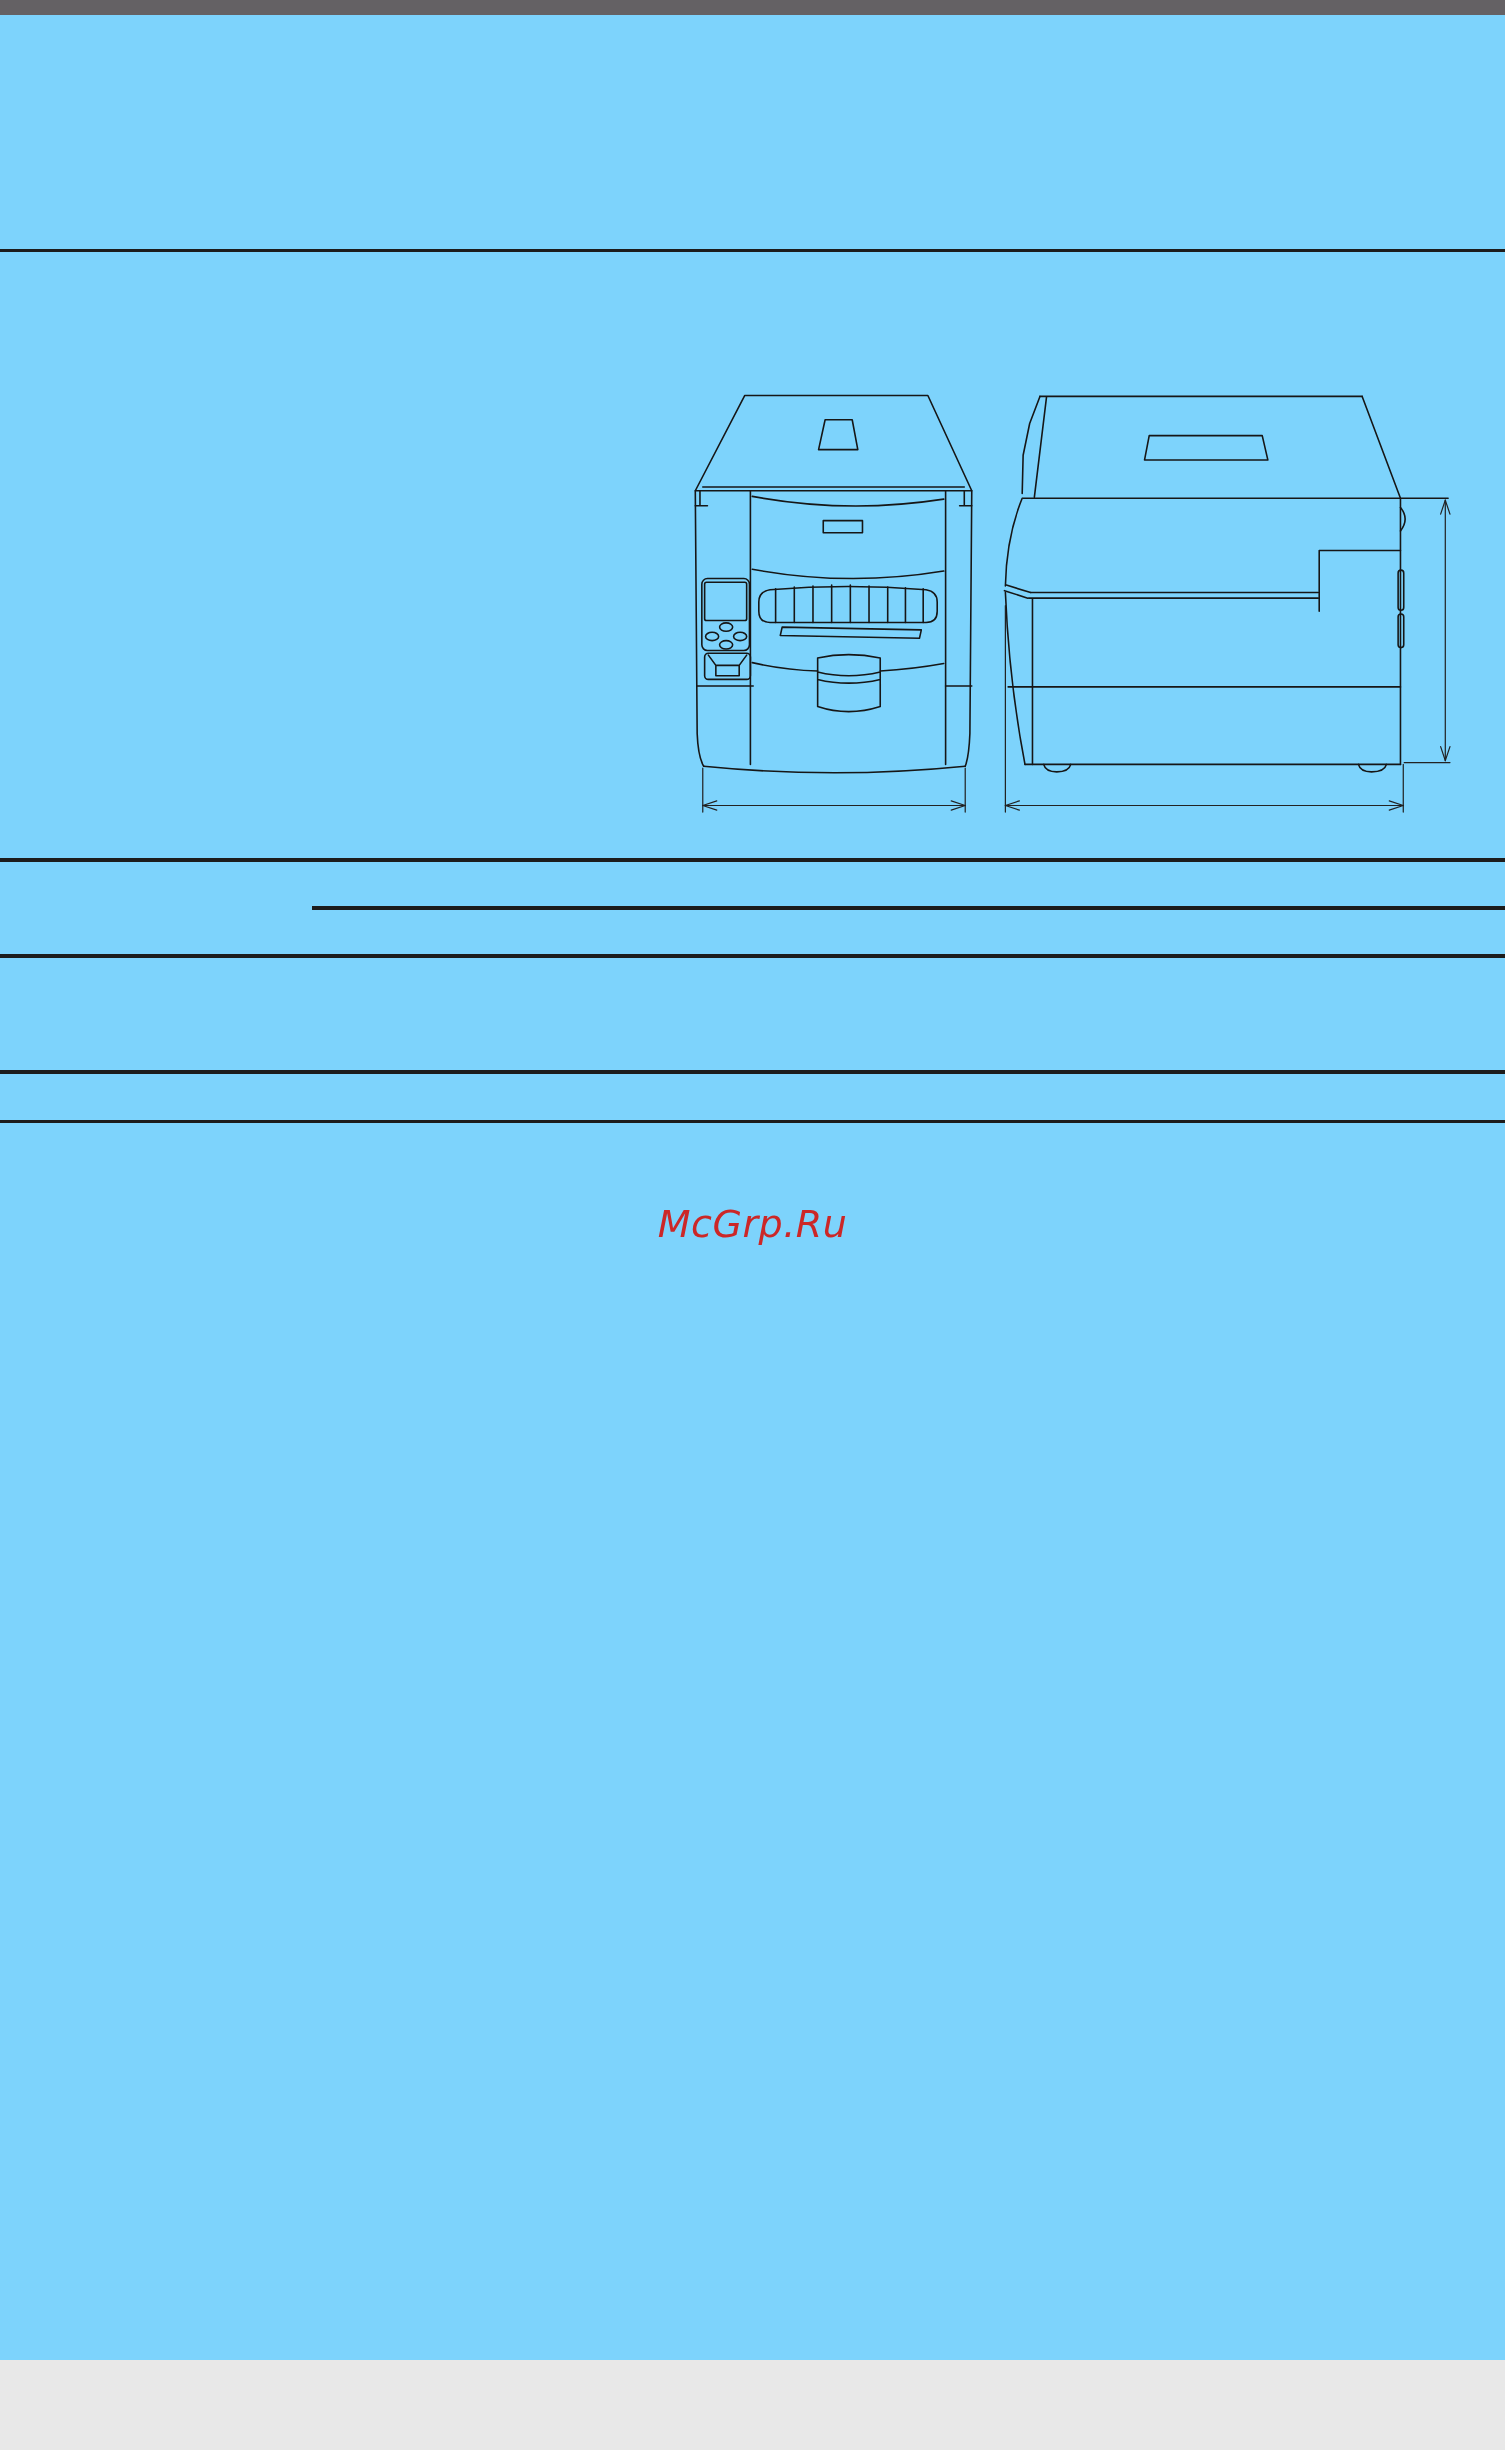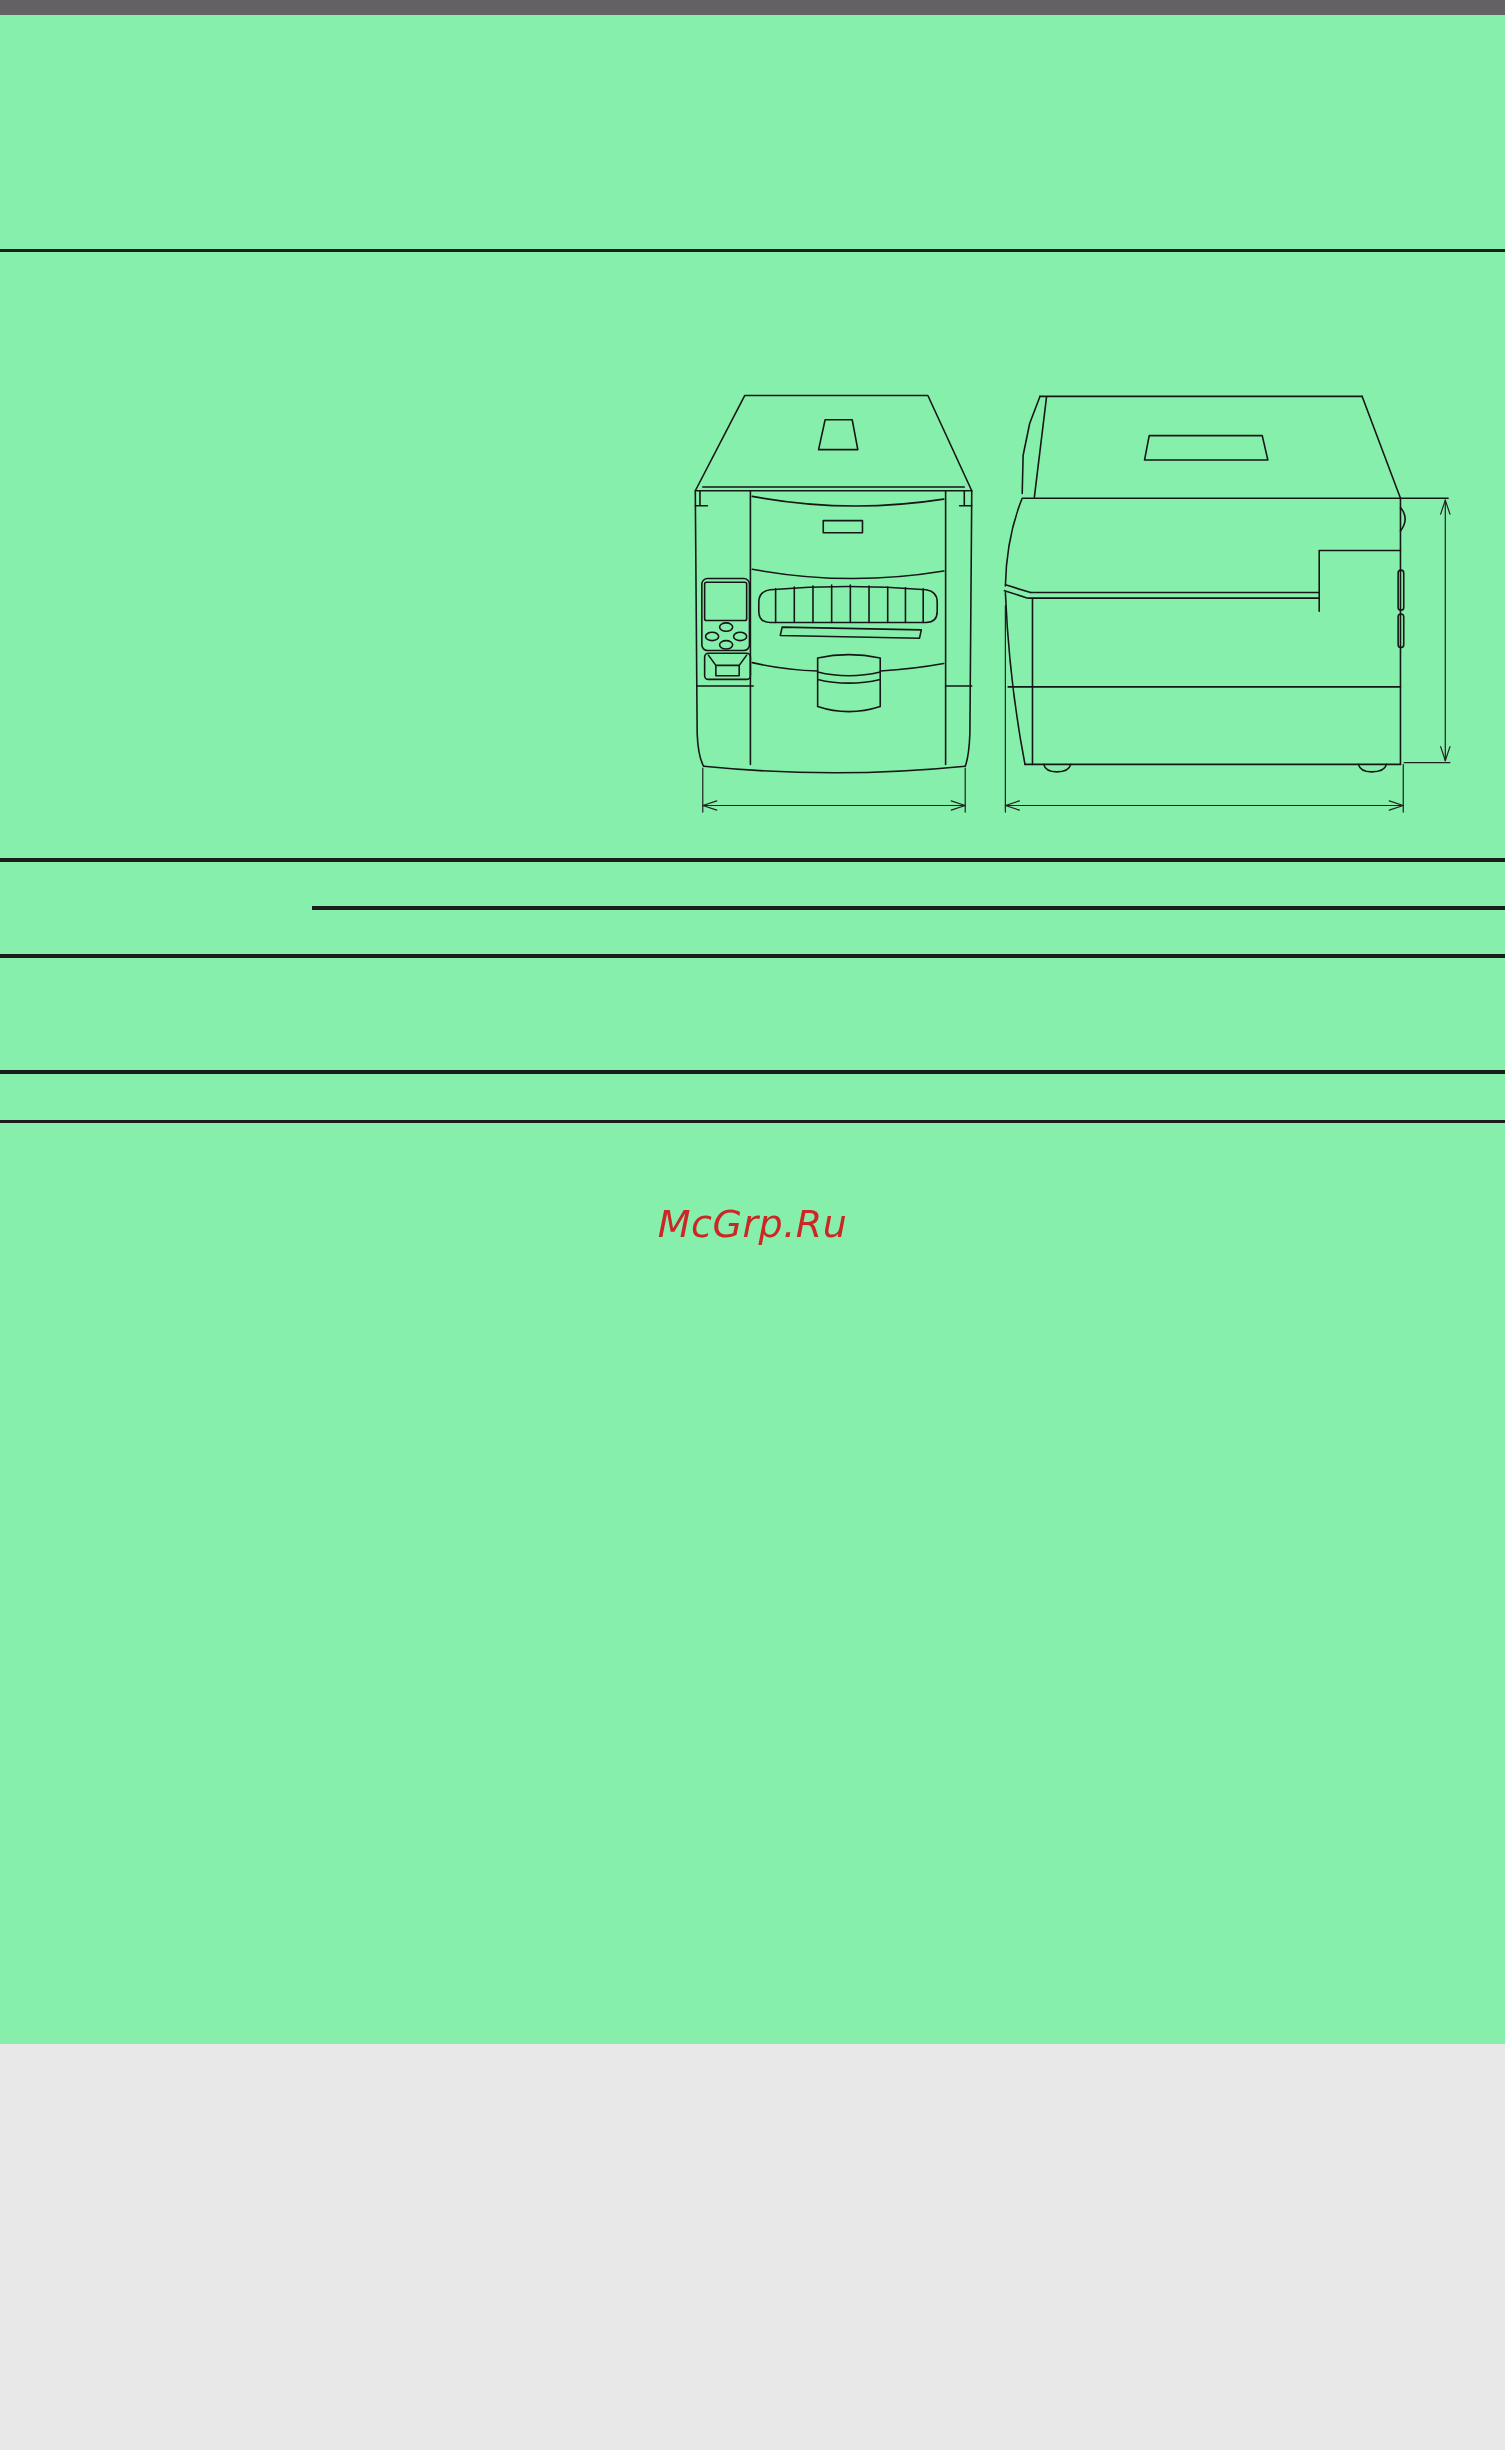--- a/index.html
+++ b/index.html
@@ -1,19 +1,19 @@
 <!DOCTYPE html>
 <html style="font-size:15px"><head>
 <meta charset="utf-8">
 <style>
   html,body { margin:0; padding:0; background:#e8e8e8; }
   .page {
     position:relative;
-    width:1505px; height:2044px;
-    background:#86efac;
+    width:1505px; height:2360px;
+    background:#7dd3fc;
     overflow:hidden;
     font-family:"DejaVu Sans", sans-serif;
   }
   .top-bar {
     position:absolute; left:0; top:0;
     width:1505px; height:15px;
     background:#646164;
   }
   .rule { position:absolute; background:#1c1c1c; }
   .rule-header { left:0;   top:249px;  width:1505px; height:2.8px; }

